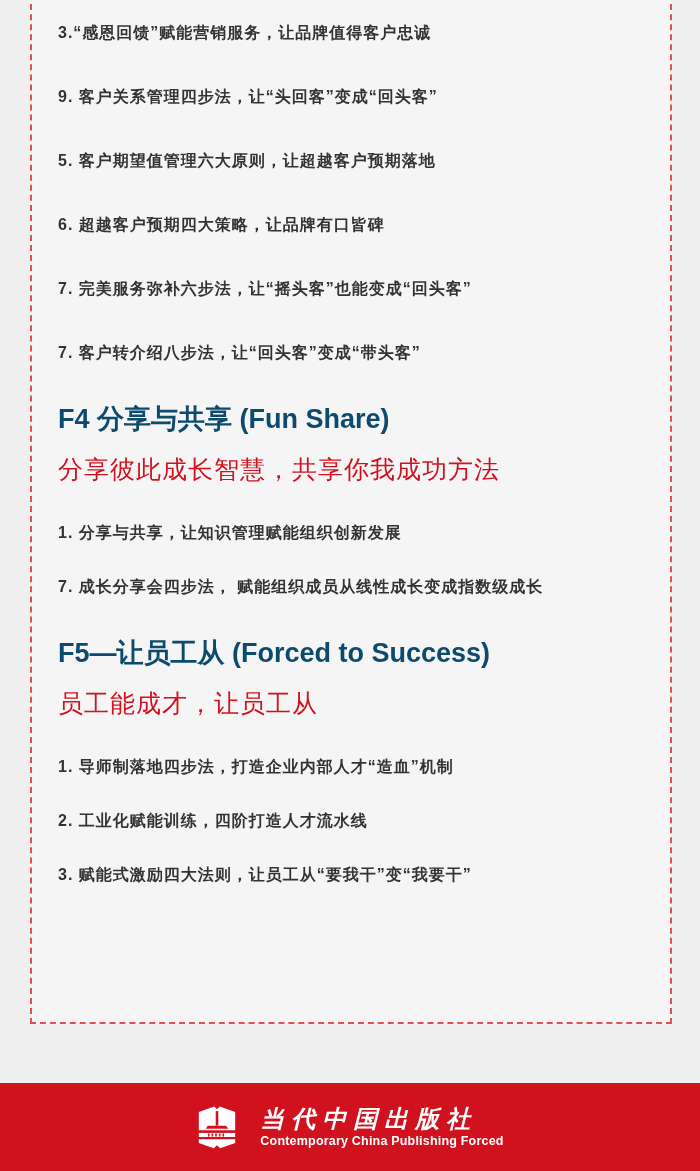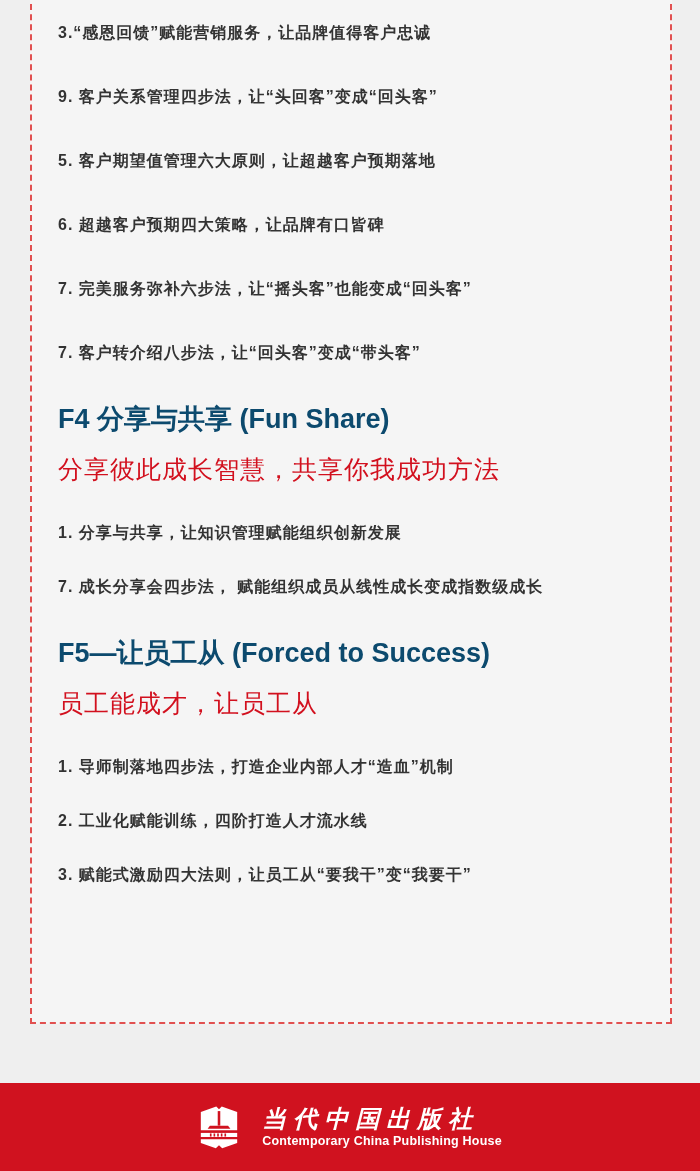--- a/index.html
+++ b/index.html
@@ -121,18 +121,18 @@
         <rect fill="#d0121f" x="13" y="34.6" width="1.8" height="3.4"></rect>
         <rect fill="#d0121f" x="17" y="34.6" width="1.8" height="3.4"></rect>
         <rect fill="#d0121f" x="21" y="34.6" width="1.8" height="3.4"></rect>
         <rect fill="#d0121f" x="25" y="34.6" width="1.8" height="3.4"></rect>
         <rect fill="#d0121f" x="29" y="34.6" width="1.8" height="3.4"></rect>
 
         <path fill="#ffffff" d="M3 41 L43 41 L43 45 L26.5 51 L23 47.5 L19.5 51 L3 45 Z"></path>
       </svg>
       <div class="logo-text">
         <div class="logo-cn">当代中国出版社</div>
-        <div class="logo-en">Contemporary China Publishing House</div>
+        <div class="logo-en">Contemporary China Publishing Forced</div>
       </div>
     </div>
   </div>
 
 </div>
 
 </body></html>

